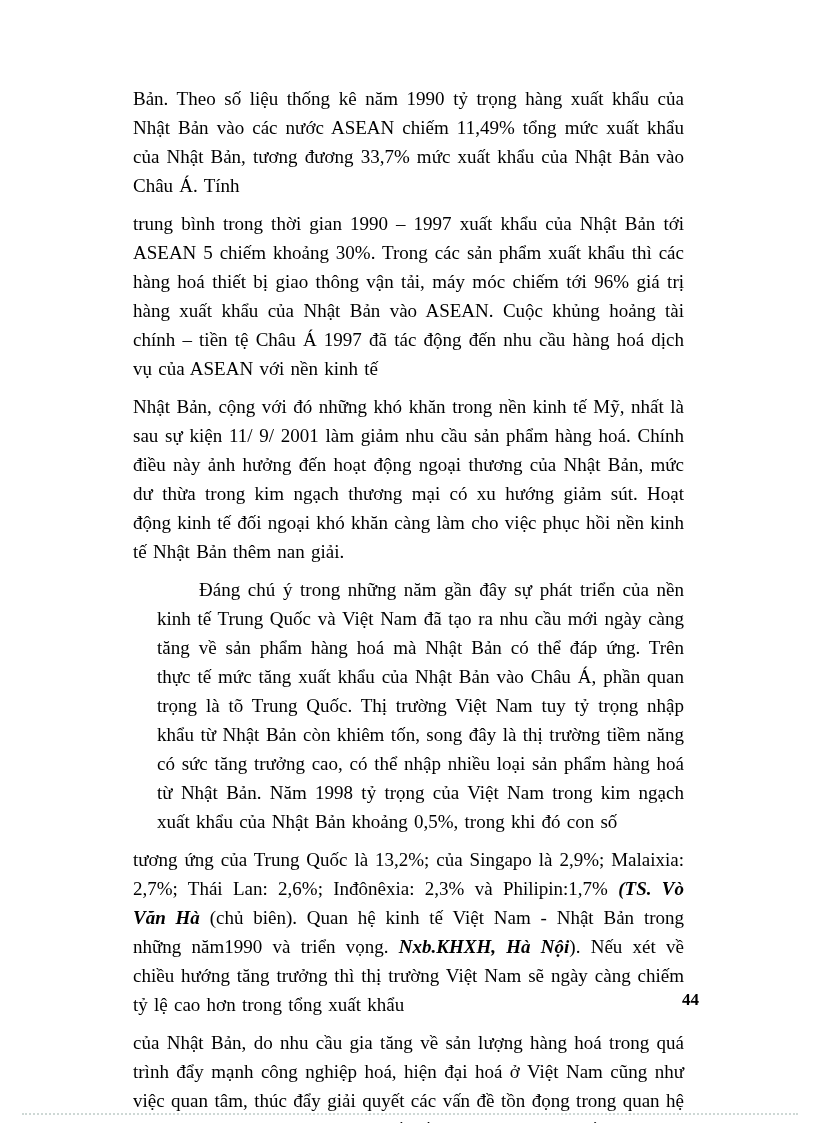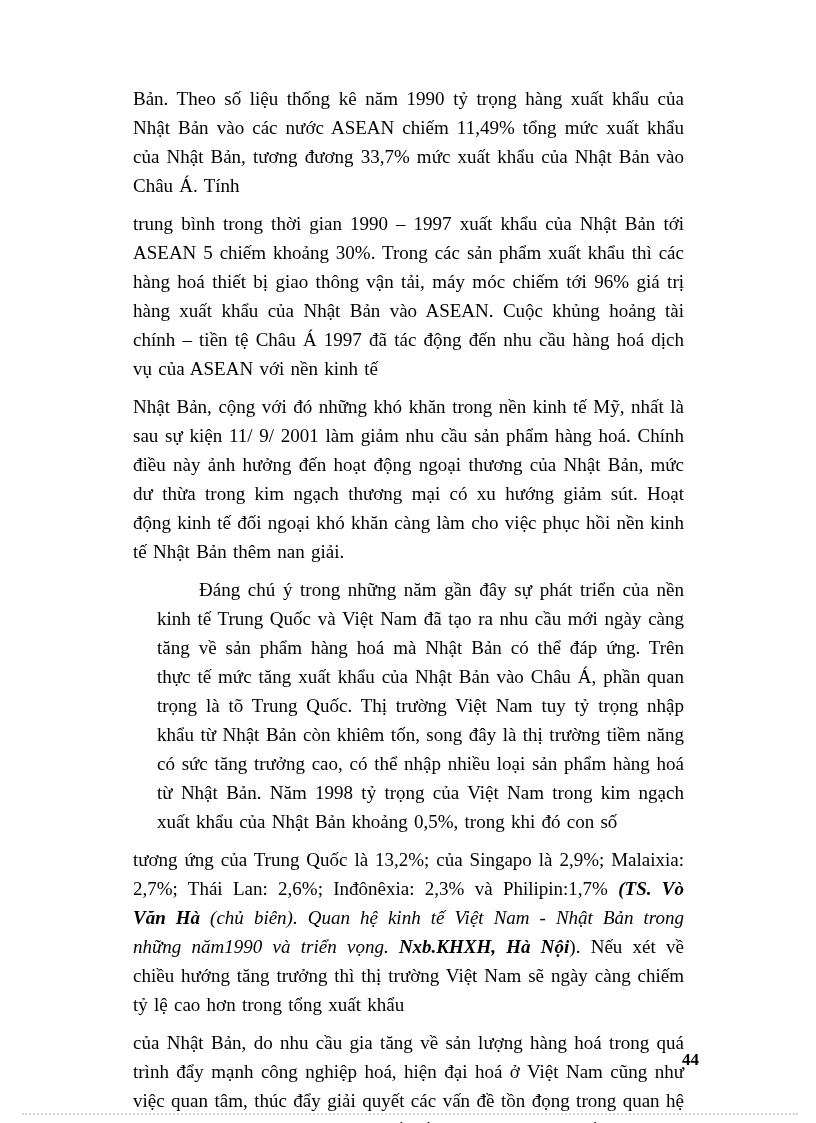--- a/index.html
+++ b/index.html
@@ -27,25 +27,25 @@
     font-size: 19px;
     line-height: 29px;
     text-align: justify;
     word-spacing: 1.5px;
   }
   .page-body p.indent {
     text-indent: 42px;
     margin-left: 24px;
   }
   .normal { font-style: normal; font-weight: normal; }
-  .italic { font-style: italic; font-weight: normal; }
+  .italic { font-weight: normal; }
   .bold-italic { font-style: italic; font-weight: bold; }
   .page-number {
     position: absolute;
-    top: 1050px;
+    top: 990px;
     left: 682px;
     font-size: 17px;
     font-weight: bold;
     line-height: 20px;
   }
   .bottom-rule {
     position: absolute;
     left: 22px;
     right: 2px;
     top: 1113px;

